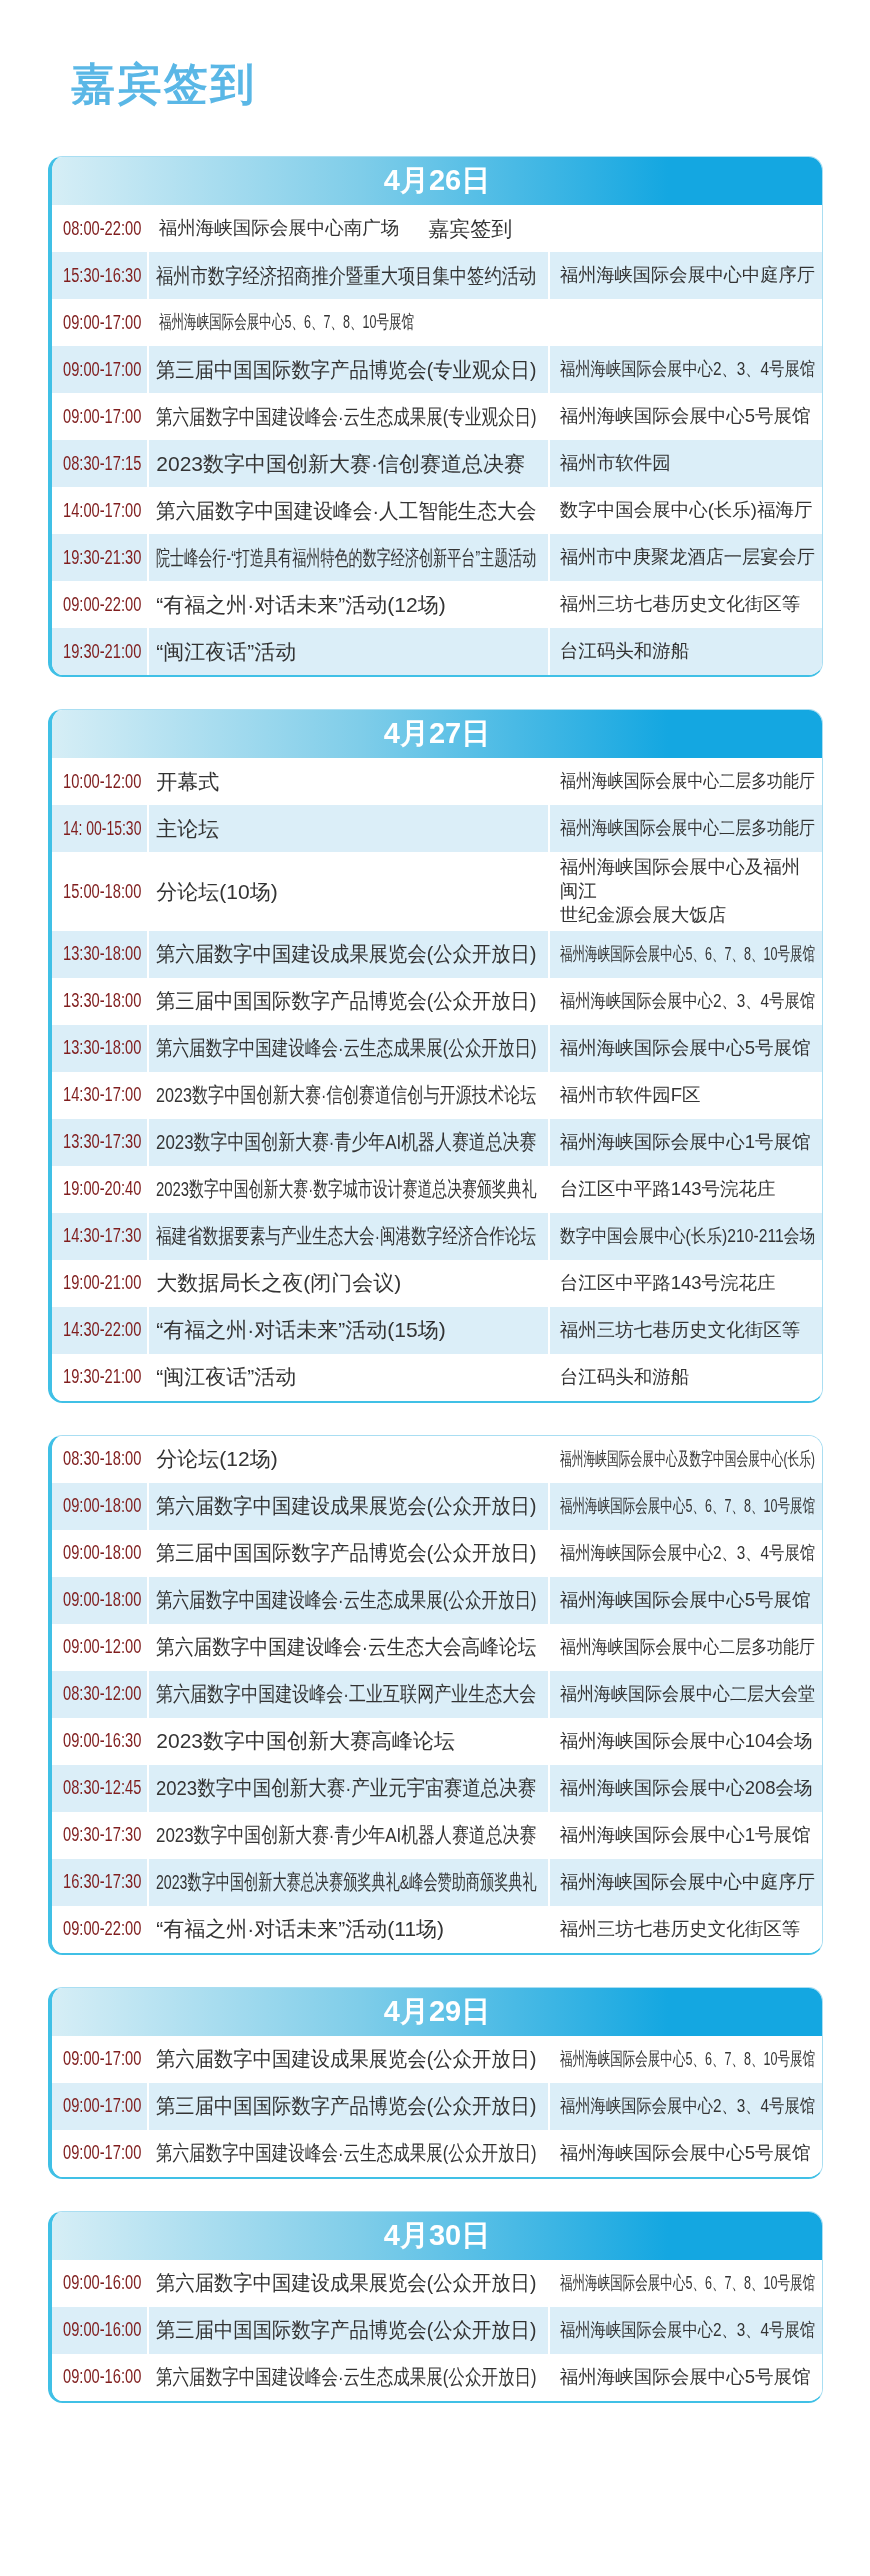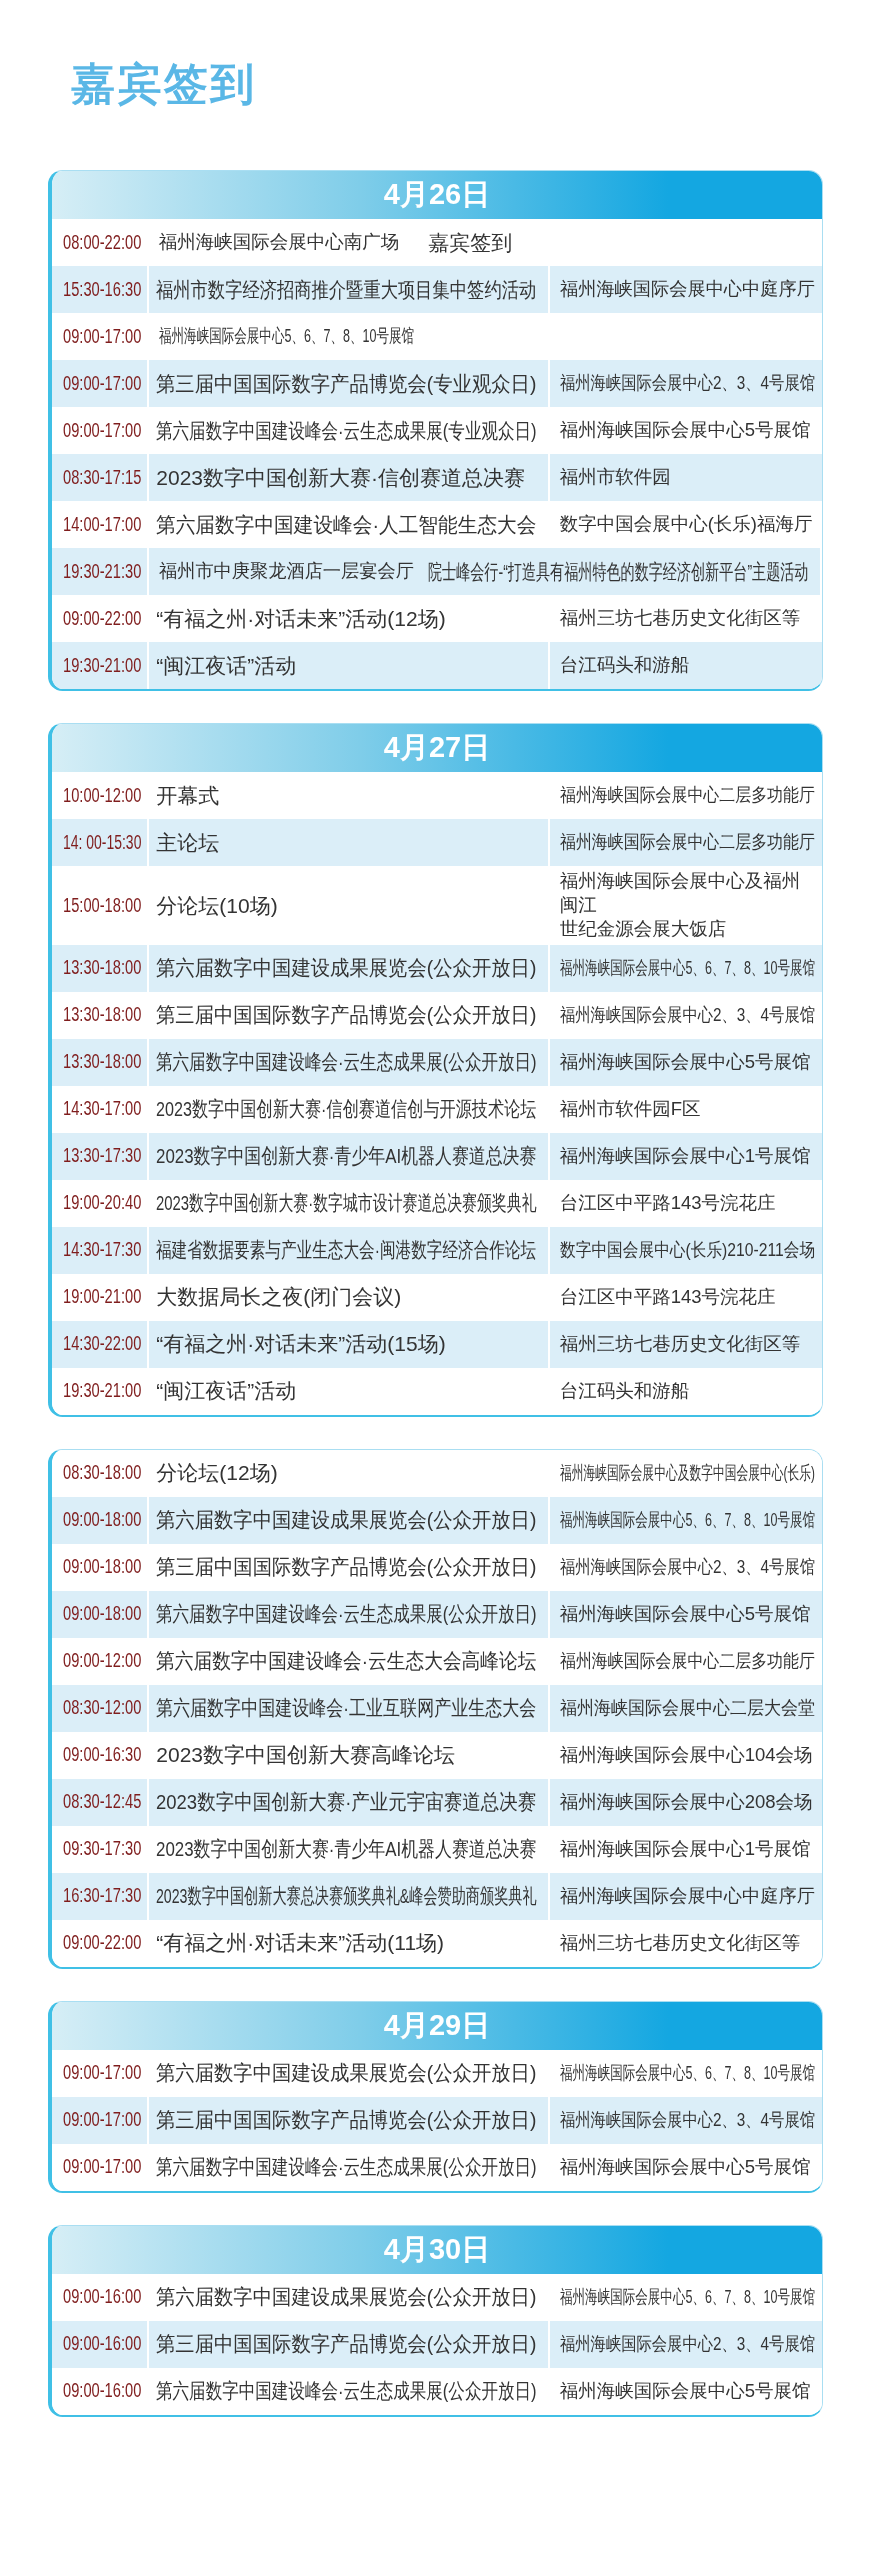--- a/index.html
+++ b/index.html
@@ -24,21 +24,21 @@
     color:var(--text);
   }
   .page{width:871px;min-height:2576px;overflow:hidden;}
   .title{
     margin:55px 0 0 71px;
     font-size:44px;
     font-weight:bold;
     letter-spacing:2.4px;
     color:var(--title);
   }
-  .tables{padding:4px 48px;margin-top:52px;}
+  .tables{padding:4px 48px;margin-top:38px;}
   .day-table{
     border:1.6px solid var(--border);
     border-left:4px solid var(--accent-border);
     border-bottom:2.4px solid var(--accent-border);
     border-radius:14.5px;
     overflow:hidden;
     margin-bottom:32px;
     background:#fff;
   }
   .day-header{
@@ -166,25 +166,25 @@
               <span class="fit-inner" style="transform: scaleX(0.937);">第六届数字中国建设峰会·人工智能生态大会</span>
             </div>
             <div class="cell cell-loc">
               <span class="fit-inner">数字中国会展中心(长乐)福海厅</span>
             </div>
           </div>
           <div class="row">
             <div class="cell cell-time">
               <span class="fit-inner" style="transform: scaleX(0.757);">19:30-21:30</span>
             </div>
+            <div class="cell cell-event">
+              <span class="fit-inner" style="transform: scaleX(0.671);">院士峰会行-“打造具有福州特色的数字经济创新平台”主题活动</span>
+            </div>
             <div class="cell cell-loc">
               <span class="fit-inner" style="transform: scaleX(0.984);">福州市中庚聚龙酒店一层宴会厅</span>
-            </div>
-            <div class="cell cell-event">
-              <span class="fit-inner" style="transform: scaleX(0.671);">院士峰会行-“打造具有福州特色的数字经济创新平台”主题活动</span>
             </div>
           </div>
           <div class="row">
             <div class="cell cell-time">
               <span class="fit-inner" style="transform: scaleX(0.757);">09:00-22:00</span>
             </div>
             <div class="cell cell-event">
               <span class="fit-inner">“有福之州·对话未来”活动(12场)</span>
             </div>
             <div class="cell cell-loc">

